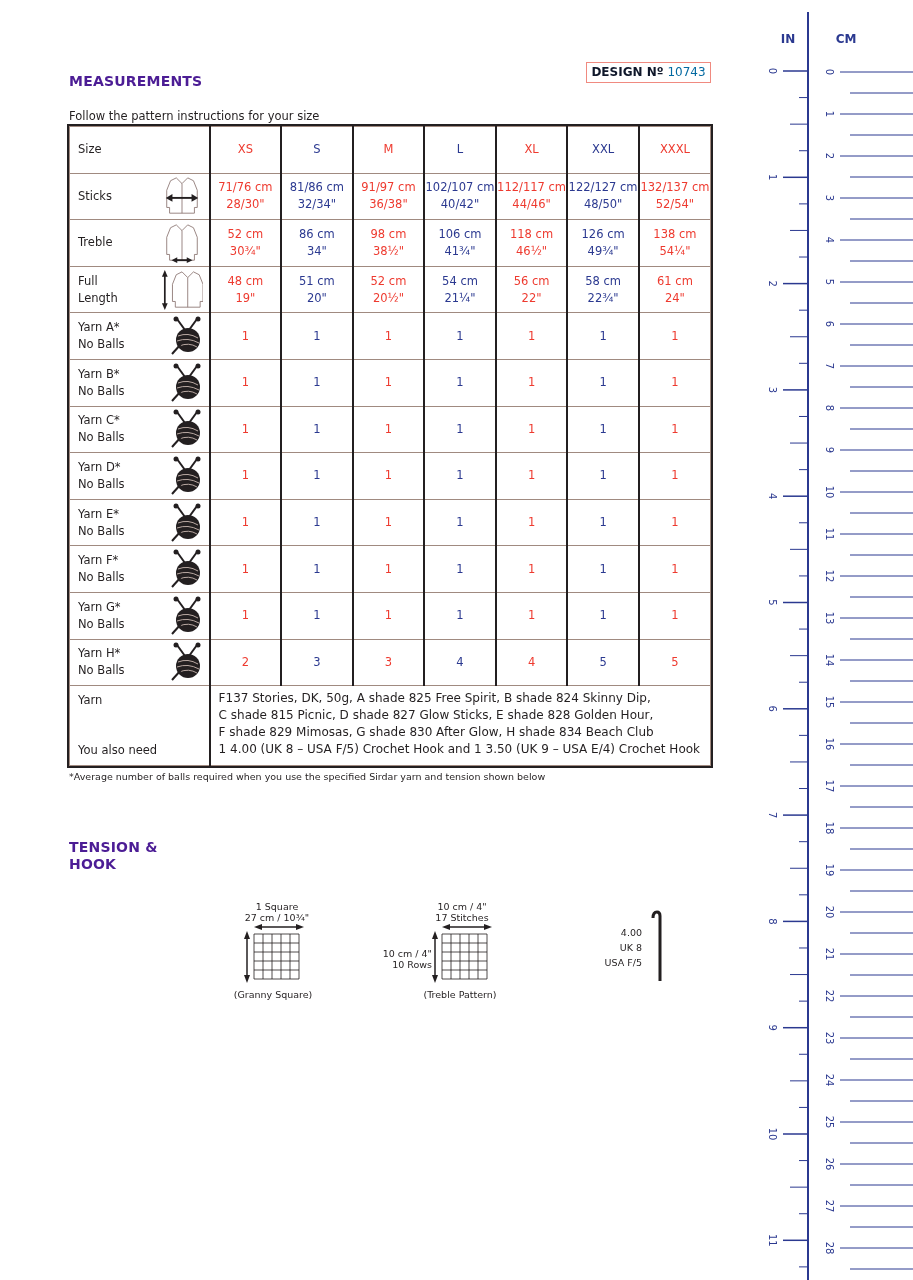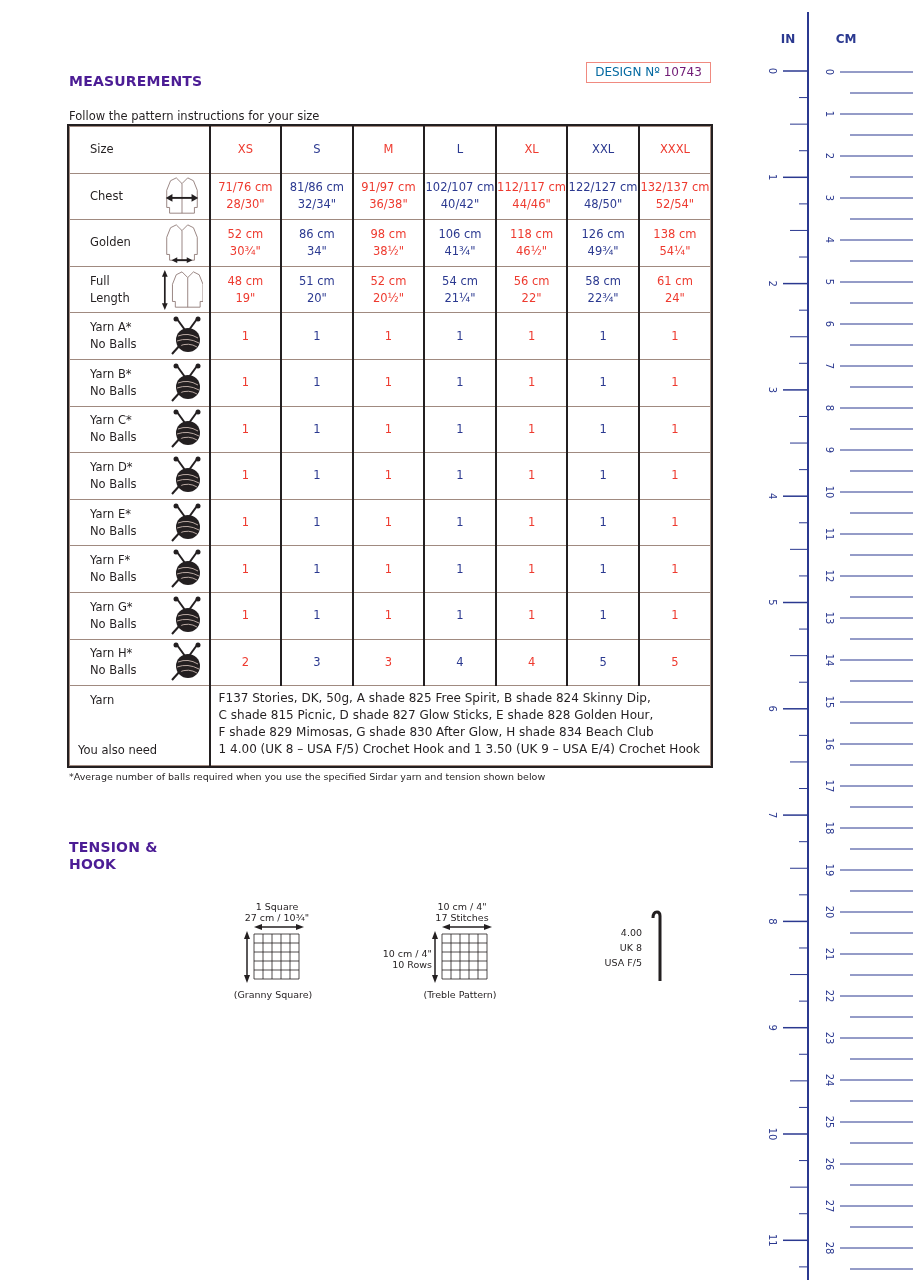--- a/index.html
+++ b/index.html
@@ -1,25 +1,25 @@
 <!DOCTYPE html>
 <html><head>
 <meta charset="utf-8">
 <style>
   html,body{margin:0;padding:0;background:#fff;}
   body{width:913px;height:1280px;position:relative;overflow:hidden;font-family:"DejaVu Sans",sans-serif;color:#231f20;}
   .h-red{color:#4c1d95;font-weight:bold;font-size:14px;letter-spacing:0.2px;}
   #title-meas{position:absolute;left:69px;top:73px;}
   #design-box{position:absolute;left:586px;top:62px;width:123px;height:19px;border:1px solid #f08a80;font-size:12px;line-height:19px;text-align:center;}
-  #design-box .lbl{color:#0369a1;font-weight:normal;text-align:center;}
-  #design-box .num{color:#701a75;}
+  #design-box .lbl{color:#0f172a;font-weight:bold;text-align:center;}
+  #design-box .num{color:#0369a1;}
   #intro{position:absolute;left:69px;top:100px;font-size:11.5px;margin-top:9px;}
   table#meas{position:absolute;left:69px;top:126px;border-collapse:collapse;width:642px;table-layout:fixed;}
   #meas td{border:1px solid #a08a80;font-size:11.5px;text-align:center;vertical-align:middle;padding:0;line-height:17px;}
-  #meas td.first{text-align:left;padding-left:20px;position:relative;width:131px;margin-left:40px;}
+  #meas td.first{text-align:left;padding-left:8px;position:relative;width:131px;margin-left:40px;}
   #meas col.c{width:71.5px;}
   #meas tr{height:46.6px;}
   #meas tr.hdr td{height:45px;}
   .red{color:#ee3a2f;}
   .blue{color:#2b3990;}
   .icon{position:absolute;right:6px;top:50%;transform:translateY(-50%);}
   #meas td.colsep{border-left:2px solid #231f20;}
   #meas{outline:2px solid #231f20;}
   .yarninfo td{vertical-align:top !important;}
   #footnote{position:absolute;left:69px;top:771px;font-size:9.5px;}
@@ -53,39 +53,39 @@
         <td class="first"><span>Size</span></td>
         <td class="colsep red"><span>XS</span></td>
         <td class="colsep blue"><span>S</span></td>
         <td class="colsep red"><span>M</span></td>
         <td class="colsep blue"><span>L</span></td>
         <td class="colsep red"><span>XL</span></td>
         <td class="colsep blue"><span>XXL</span></td>
         <td class="colsep red"><span>XXXL</span></td>
       </tr>
       <tr>
-        <td class="first"><span>Chest</span><svg class="icon" width="42" height="44" viewBox="-2 0 44 44">
+        <td class="first"><span>Sticks</span><svg class="icon" width="42" height="44" viewBox="-2 0 44 44">
     <g transform="translate(0,0)" fill="none" stroke="#8a7470" stroke-width="0.9">
       <path d="M14,3 L20,9 L26,3 L32,6 L36,16 L36,34 L33,34 L33,40 L7,40 L7,34 L4,34 L4,16 L8,6 Z"></path>
       <line x1="20" y1="9" x2="20" y2="40"></line>
     </g>
             <line x1="6" y1="24" x2="34" y2="24" stroke="#231f20" stroke-width="2"></line>
             <polygon points="3,24 10,20 10,28" fill="#231f20"></polygon>
             <polygon points="37,24 30,20 30,28" fill="#231f20"></polygon>
           </svg></td>
         <td class="colsep red"><span>71/76 cm</span><br><span>28/30"</span></td>
         <td class="colsep blue"><span>81/86 cm</span><br><span>32/34"</span></td>
         <td class="colsep red"><span>91/97 cm</span><br><span>36/38"</span></td>
         <td class="colsep blue"><span>102/107 cm</span><br><span>40/42"</span></td>
         <td class="colsep red"><span>112/117 cm</span><br><span>44/46"</span></td>
         <td class="colsep blue"><span>122/127 cm</span><br><span>48/50"</span></td>
         <td class="colsep red"><span>132/137 cm</span><br><span>52/54"</span></td>
       </tr>
       <tr>
-        <td class="first"><span>Golden</span><svg class="icon" width="42" height="44" viewBox="-2 0 44 44">
+        <td class="first"><span>Treble</span><svg class="icon" width="42" height="44" viewBox="-2 0 44 44">
     <g transform="translate(0,0)" fill="none" stroke="#8a7470" stroke-width="0.9">
       <path d="M14,3 L20,9 L26,3 L32,6 L36,16 L36,34 L33,34 L33,40 L7,40 L7,34 L4,34 L4,16 L8,6 Z"></path>
       <line x1="20" y1="9" x2="20" y2="40"></line>
     </g>
             <line x1="12" y1="40" x2="28" y2="40" stroke="#231f20" stroke-width="2"></line>
             <polygon points="9,40 15,37 15,43" fill="#231f20"></polygon>
             <polygon points="31,40 25,37 25,43" fill="#231f20"></polygon>
           </svg></td>
         <td class="colsep red"><span>52 cm</span><br><span>30¾"</span></td>
         <td class="colsep blue"><span>86 cm</span><br><span>34"</span></td>

